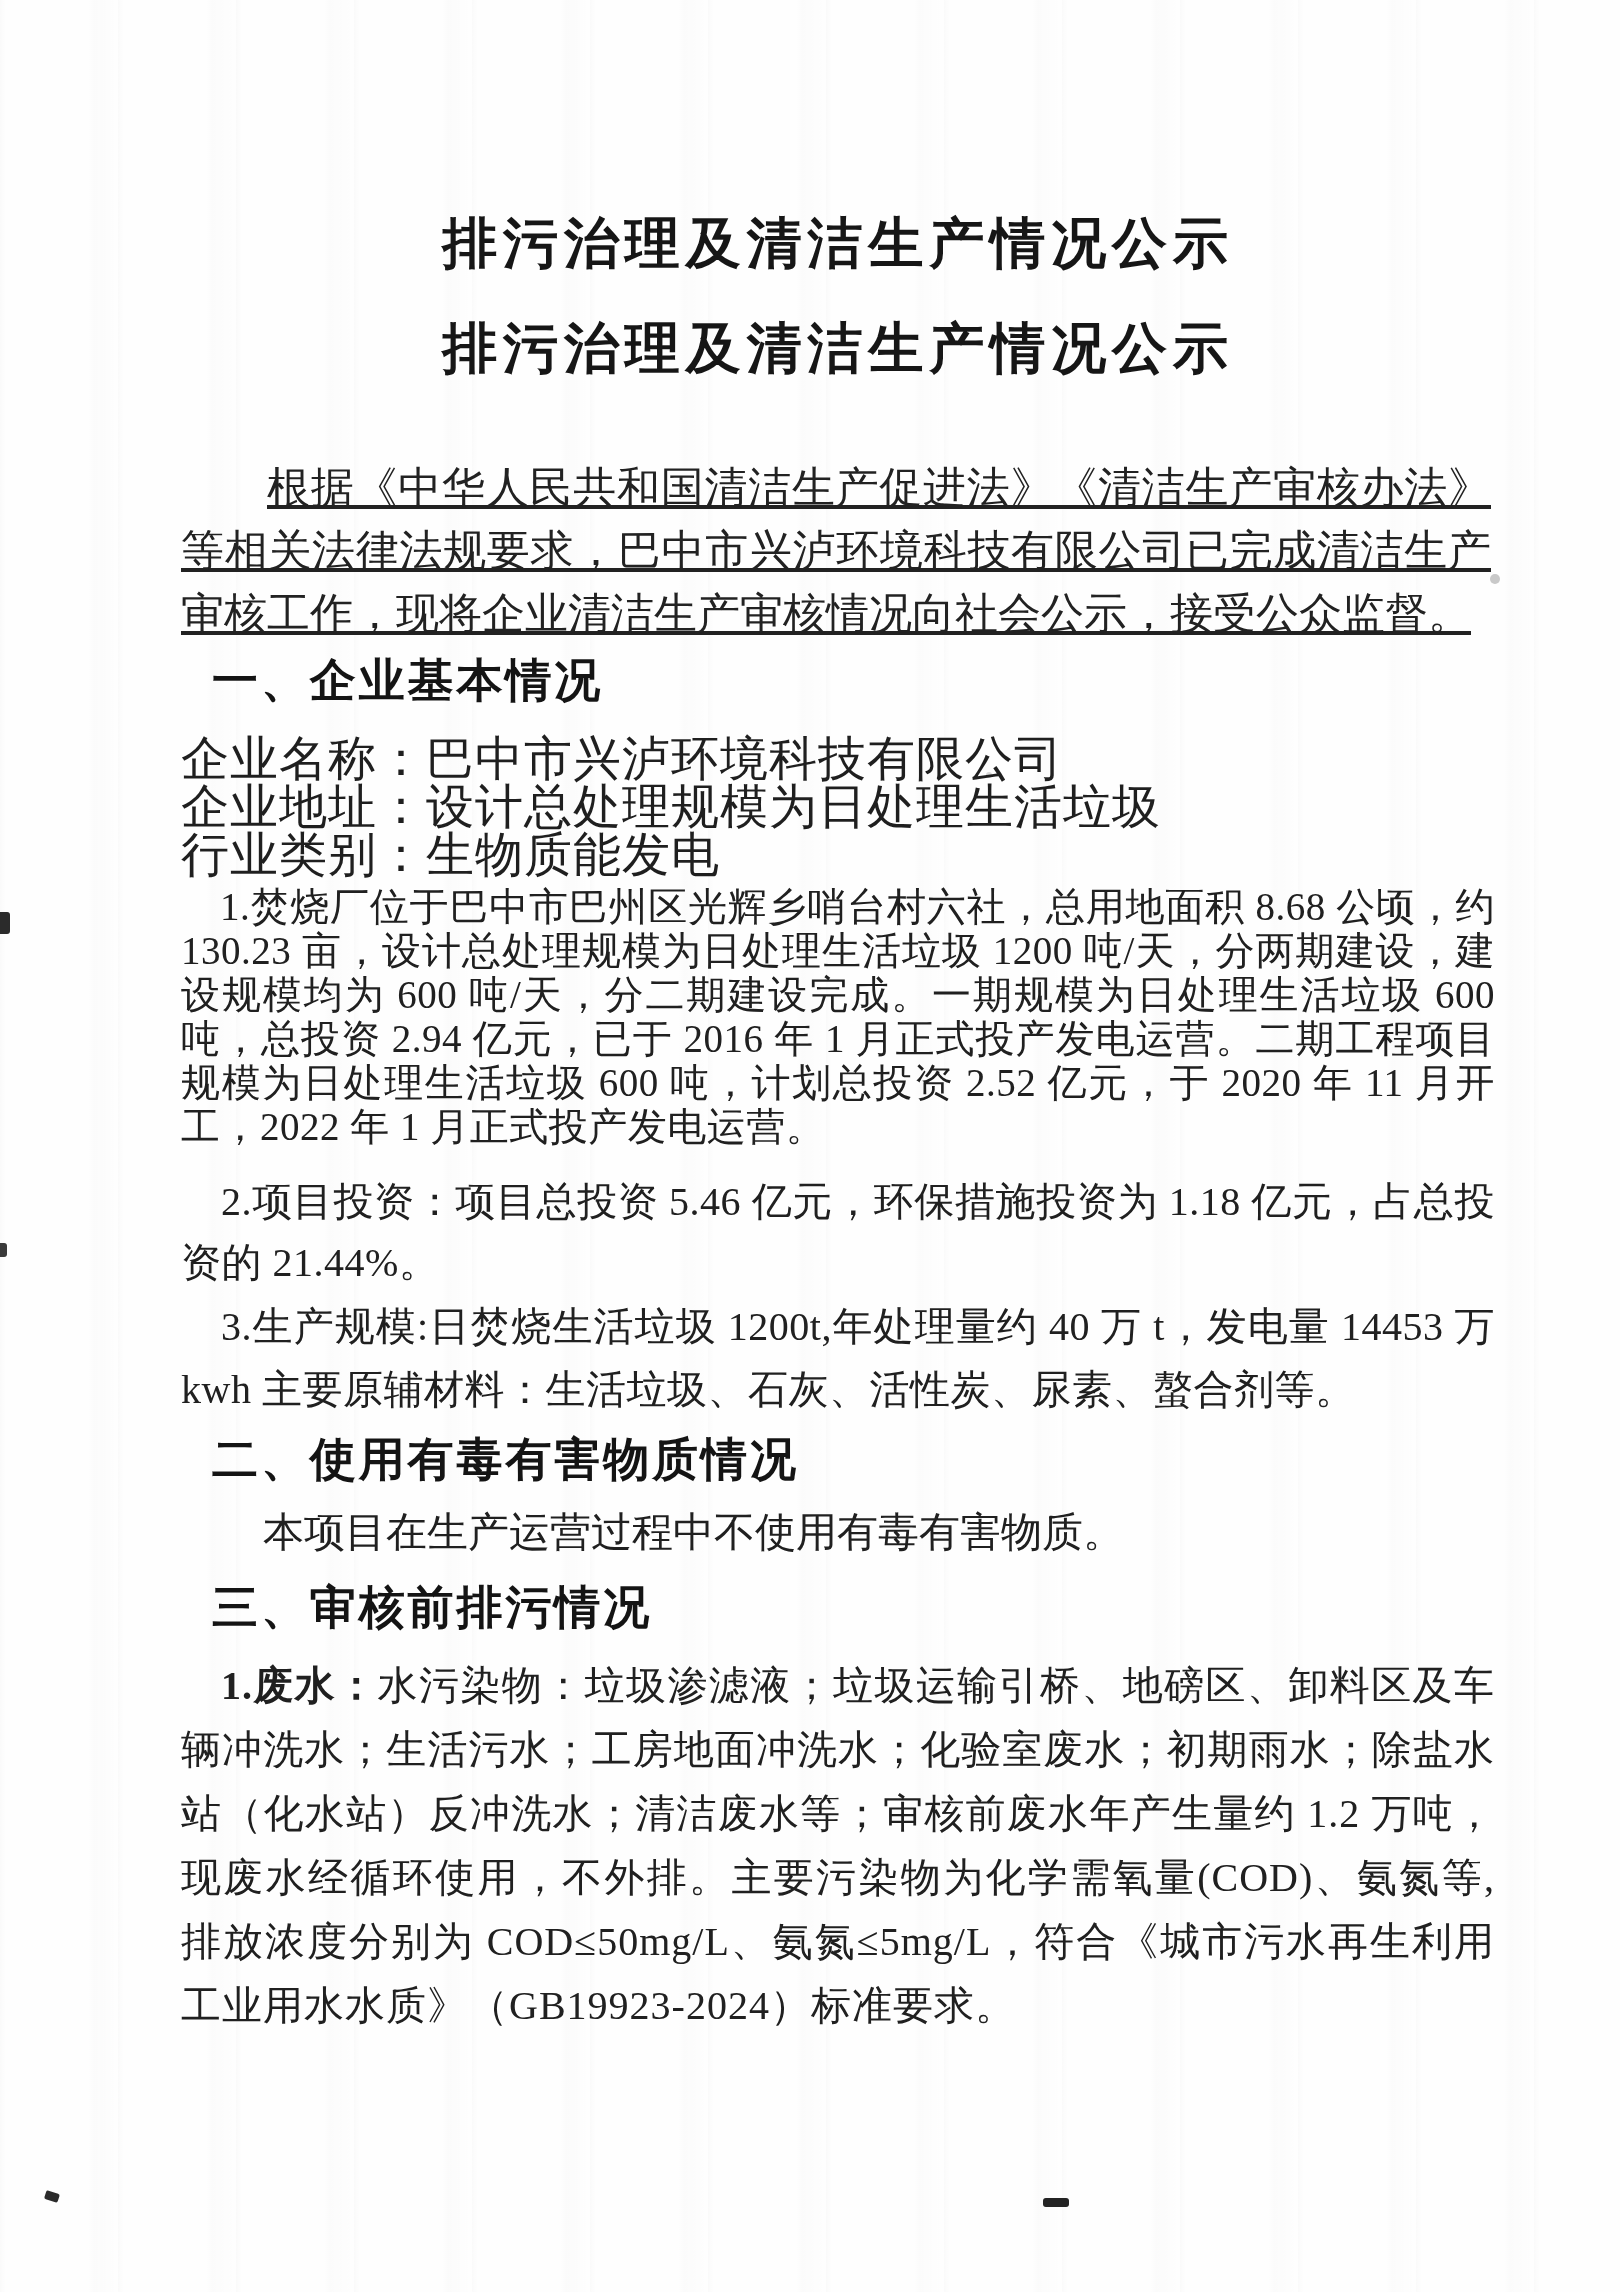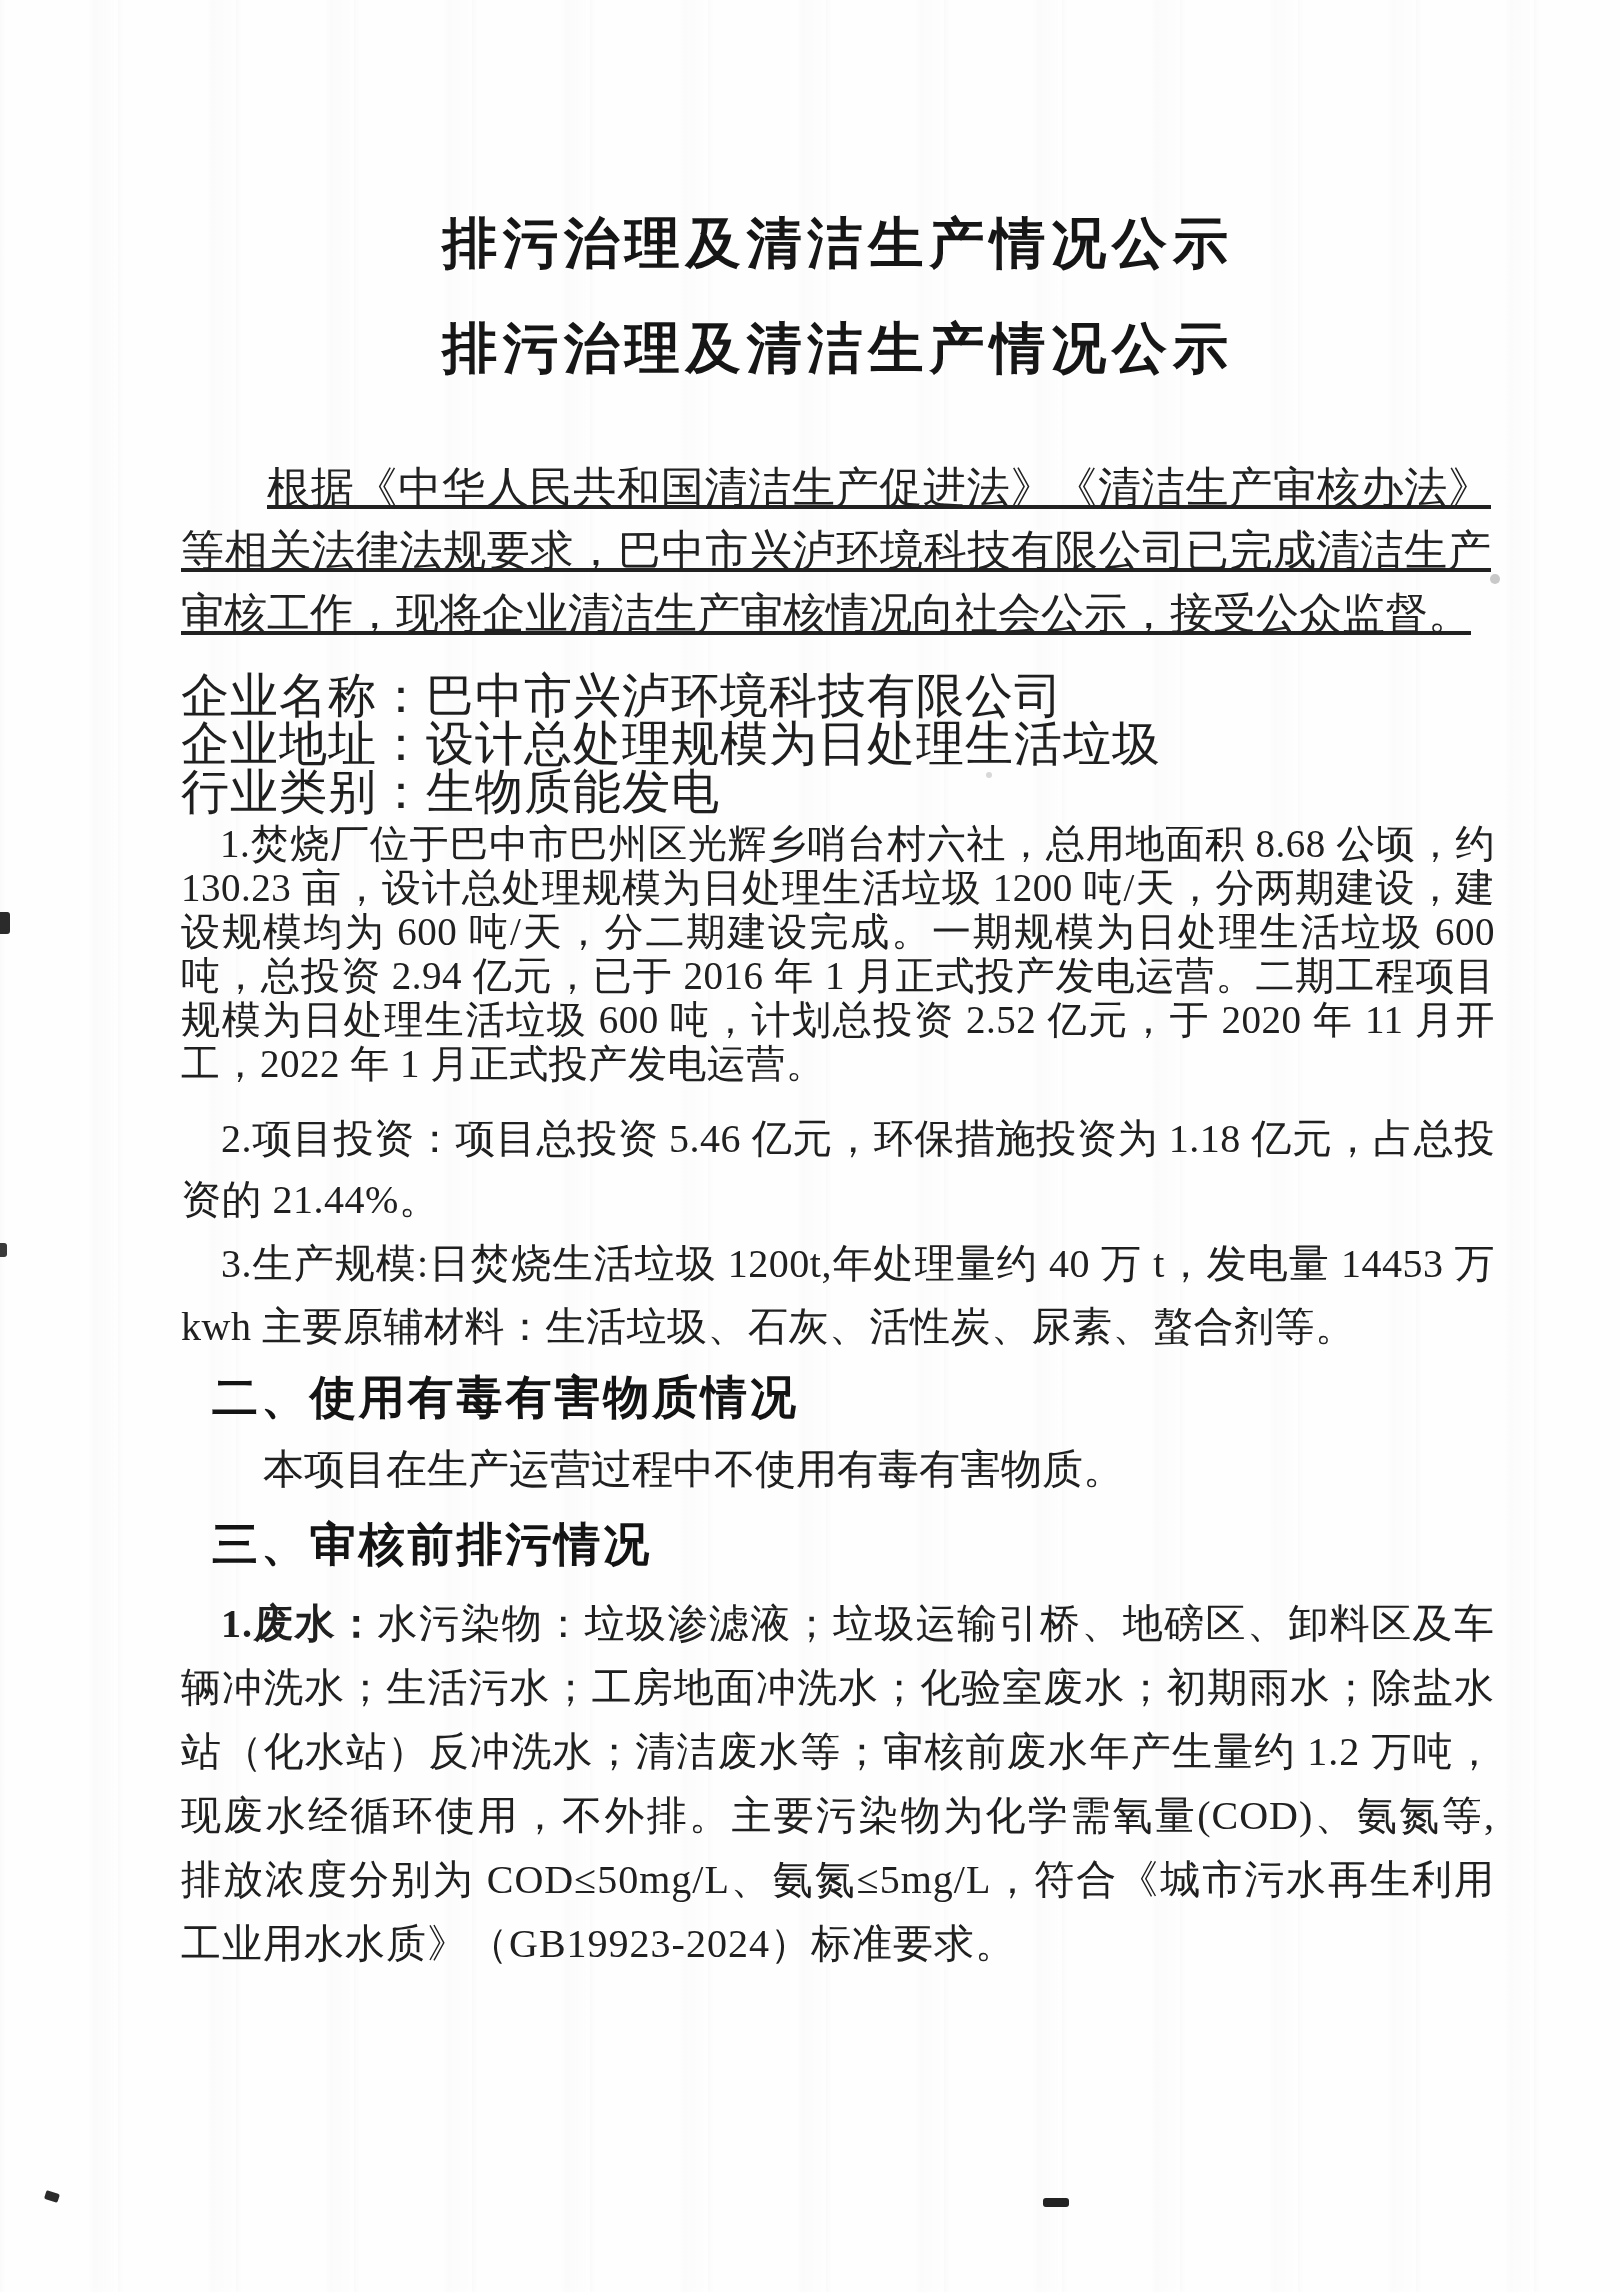--- a/index.html
+++ b/index.html
@@ -115,20 +115,21 @@
   <div class="artifact mark-e"></div>
   <div class="artifact mark-f"></div>
 
   <div class="content">
 
     <h1 class="title title-1">排污治理及清洁生产情况公示</h1>
     <h1 class="title title-2">排污治理及清洁生产情况公示</h1>
 
     <p class="intro">根据《中华人民共和国清洁生产促进法》《清洁生产审核办法》等相关法律法规要求，巴中市兴泸环境科技有限公司已完成清洁生产审核工作，现将企业清洁生产审核情况向社会公示，接受公众监督。</p>
 
+    <h2 class="sec sec-1">一、企业基本情况</h2>
 
     <div class="info">
       <div class="info-line">企业名称：巴中市兴泸环境科技有限公司</div>
       <div class="info-line">企业地址：设计总处理规模为日处理生活垃圾</div>
       <div class="info-line">行业类别：生物质能发电</div>
     </div>
 
     <p class="para para-dense">1.焚烧厂位于巴中市巴州区光辉乡哨台村六社，总用地面积 8.68 公顷，约 130.23 亩，设计总处理规模为日处理生活垃圾 1200 吨/天，分两期建设，建设规模均为 600 吨/天，分二期建设完成。一期规模为日处理生活垃圾 600 吨，总投资 2.94 亿元，已于 2016 年 1 月正式投产发电运营。二期工程项目规模为日处理生活垃圾 600 吨，计划总投资 2.52 亿元，于 2020 年 11 月开工，2022 年 1 月正式投产发电运营。</p>
 
     <p class="para para-loose para-invest">2.项目投资：项目总投资 5.46 亿元，环保措施投资为 1.18 亿元，占总投资的 21.44%。</p>

